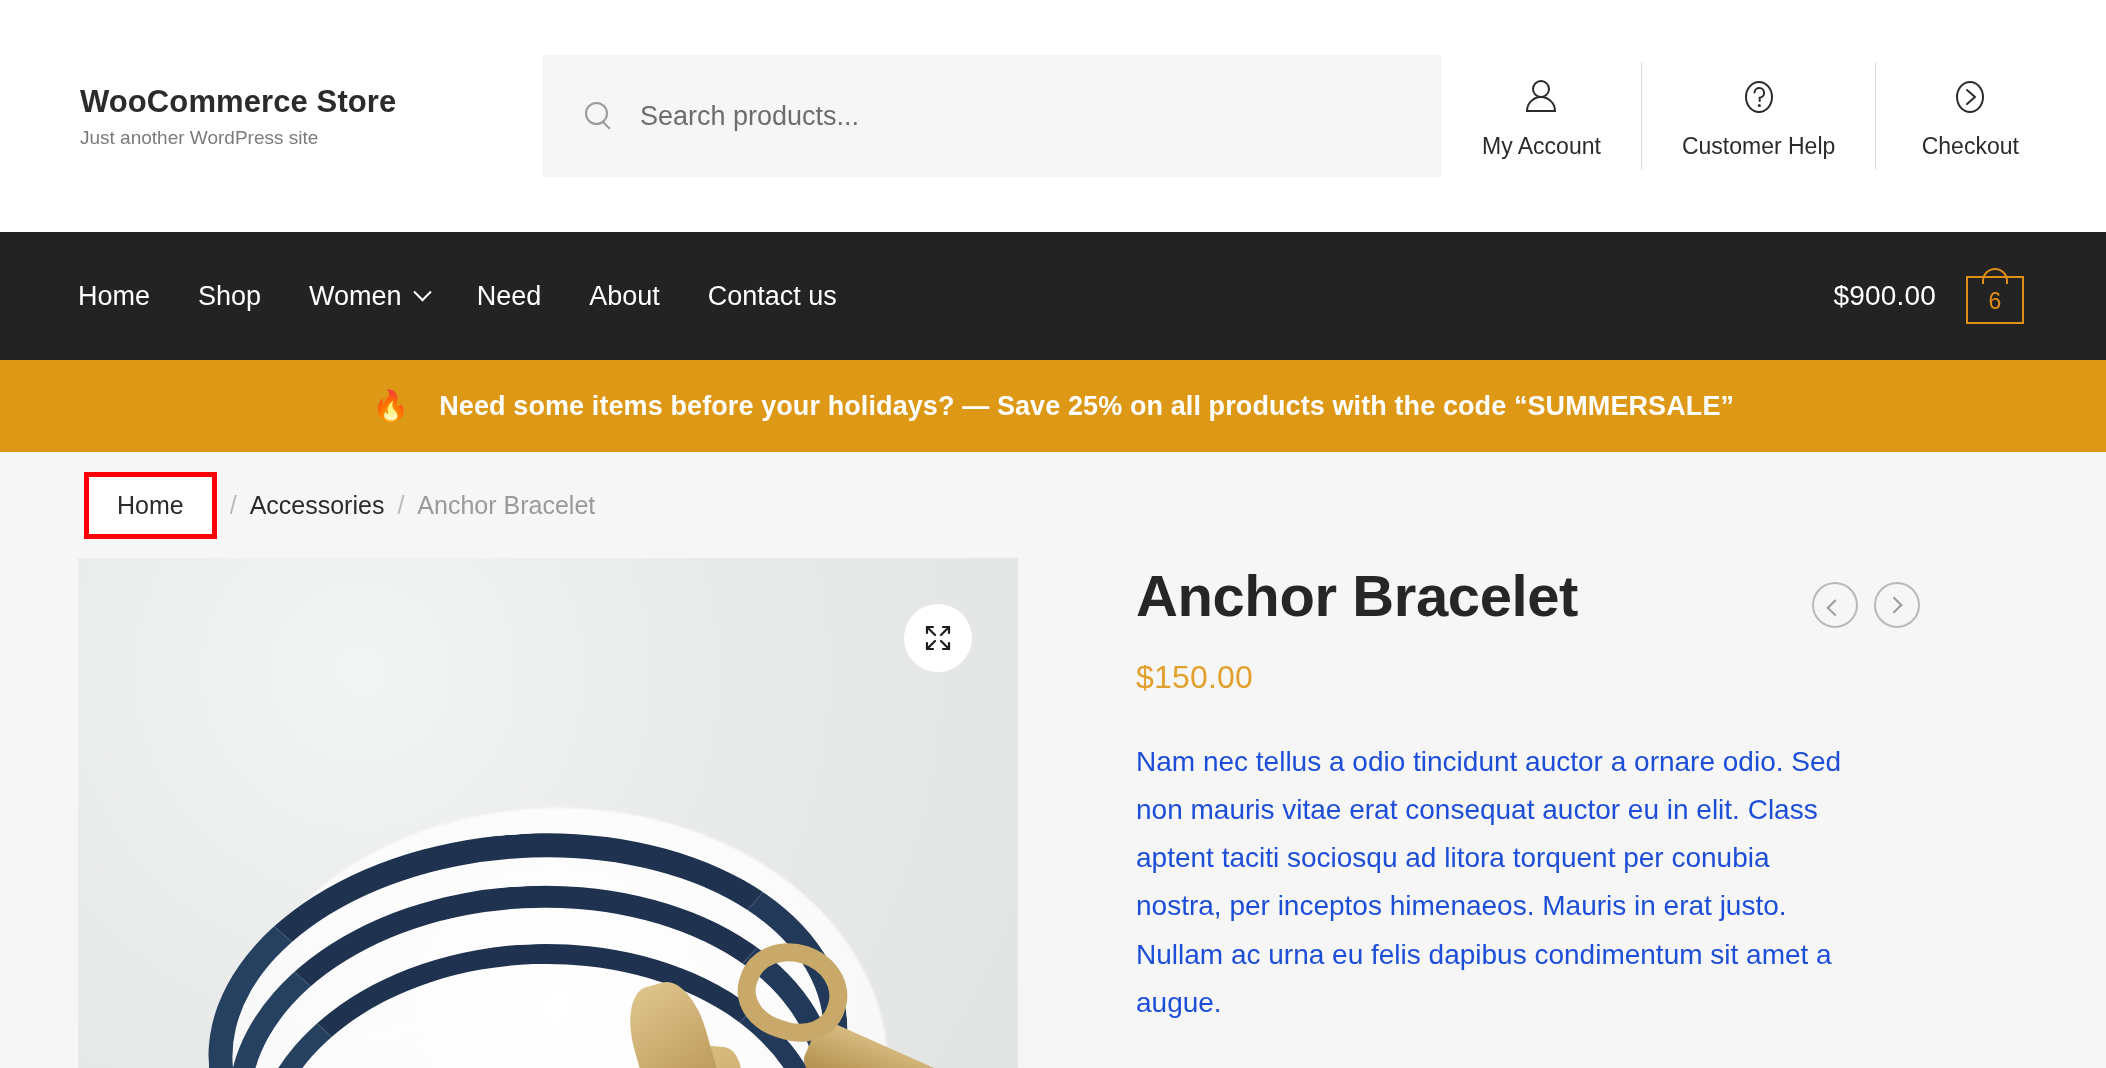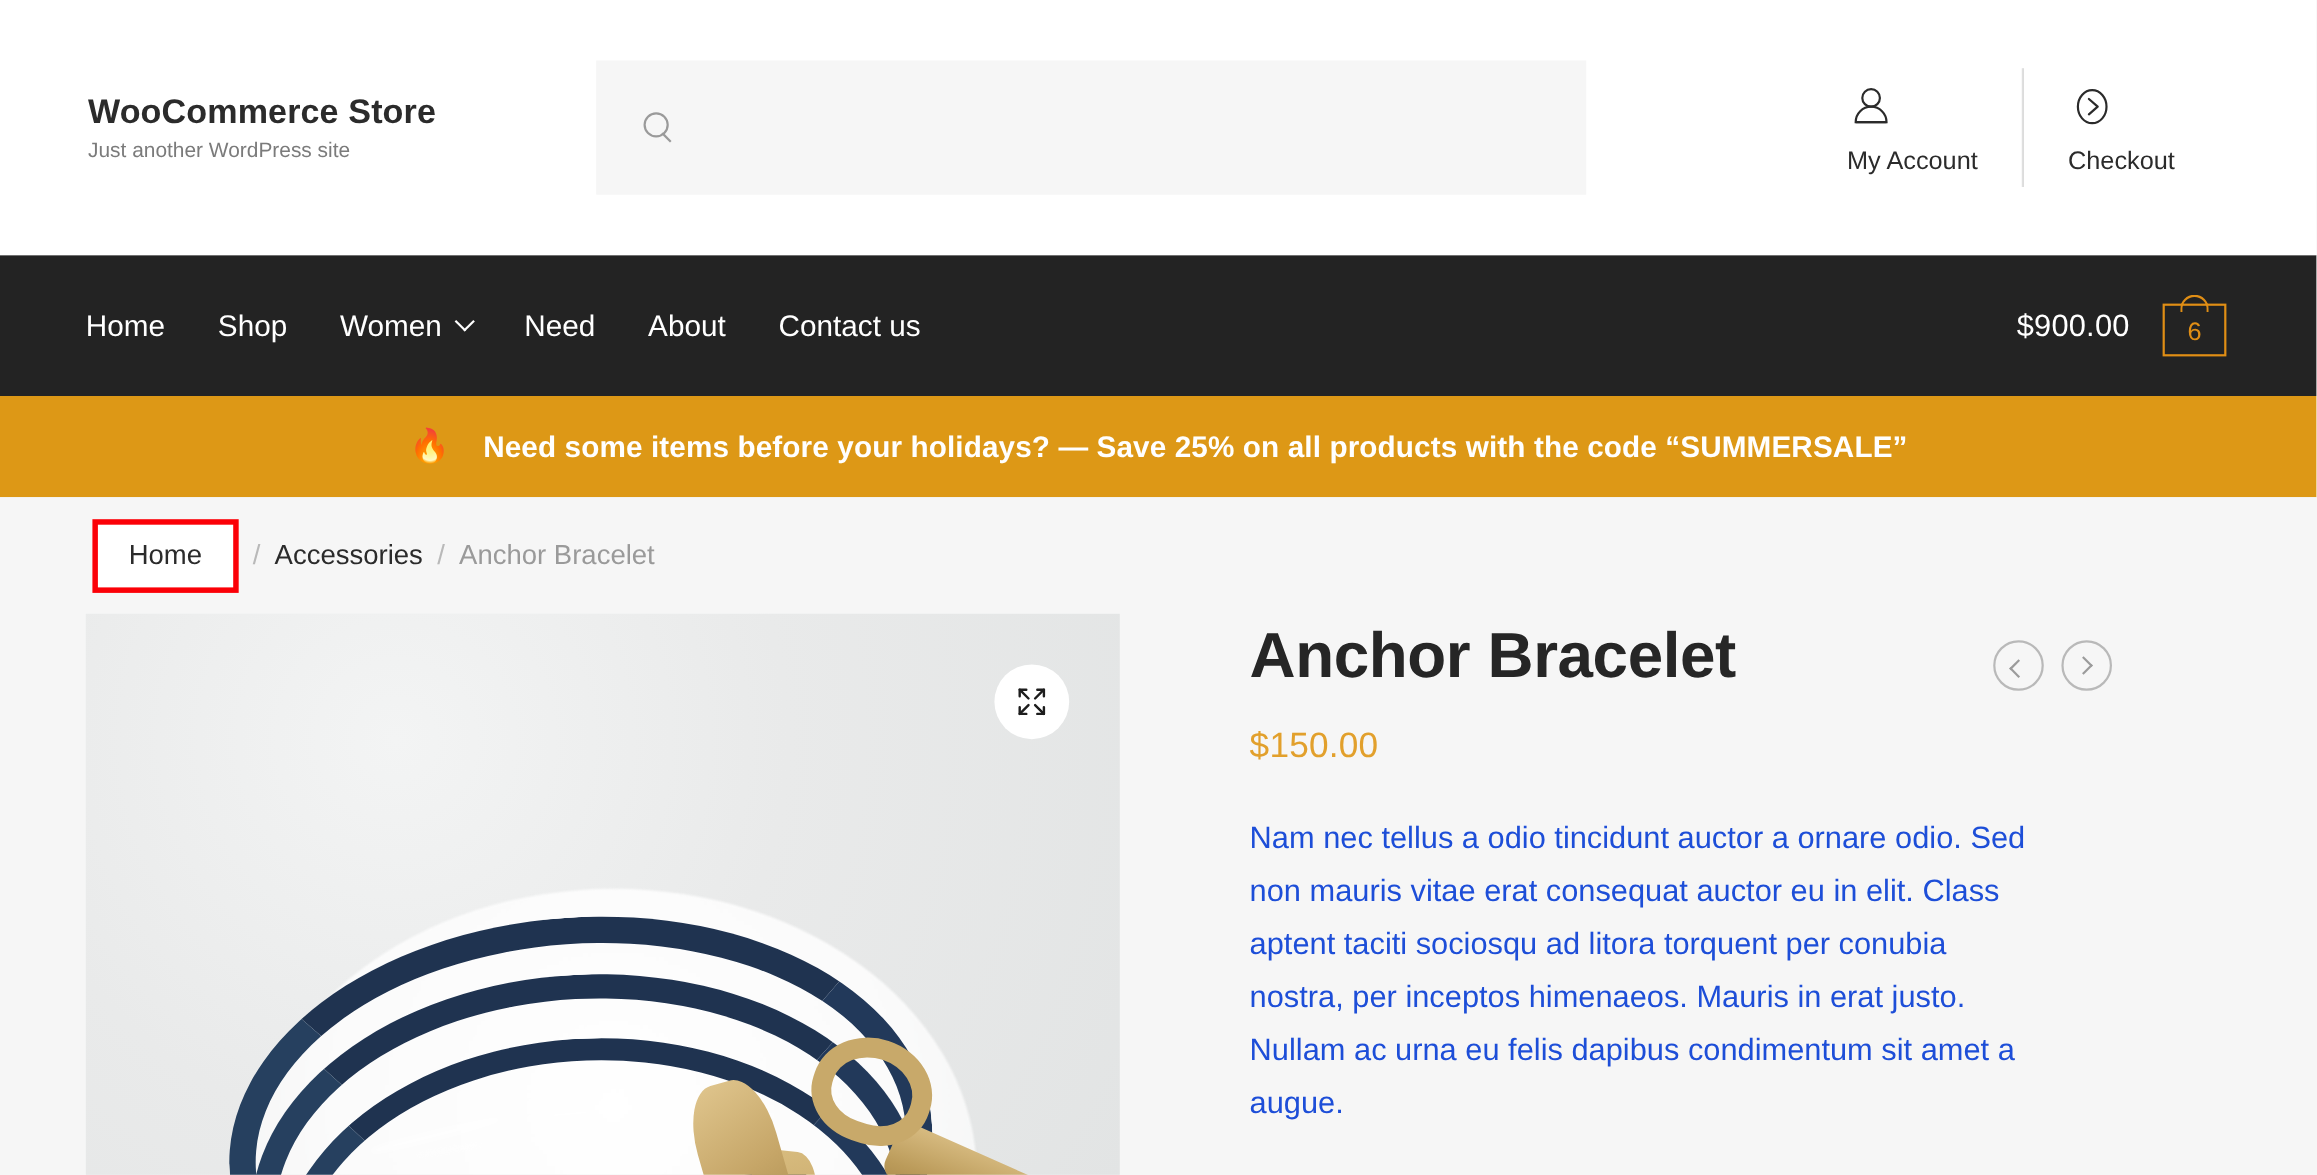--- a/index.html
+++ b/index.html
@@ -89,21 +89,21 @@
 
   .header-utils {
     display: flex;
     align-items: center;
     margin-left: auto;
     height: 118px;
   }
   .util-item {
     display: flex;
     flex-direction: column;
-    align-items: flex-start;
+    align-items: center;
     justify-content: center;
     padding: 0 40px;
     cursor: pointer;
     min-width: 188px;
   }
   .util-divider {
     width: 1px;
     height: 108px;
     background: #dcdcdc;
     flex: 0 0 1px;
@@ -413,37 +413,48 @@
 
 <div class="top-header">
 
   <div class="brand">
     <div class="brand-title">WooCommerce Store</div>
     <div class="brand-tagline">Just another WordPress site</div>
   </div>
 
   <div class="search-wrap">
     <span class="search-icon"></span>
+    <input class="search-field" type="text" placeholder="Search products..." style="">
   </div>
 
   <div class="header-utils">
 
     <div class="util-item">
       <span class="util-icon">
         <svg width="44" height="44" viewBox="0 0 44 44">
           <circle cx="22" cy="14" r="8" fill="none" stroke="#2b2b2b" stroke-width="2"></circle>
           <path d="M8 36 A14 14 0 0 1 36 36 Z" fill="none" stroke="#2b2b2b" stroke-width="2"></path>
           <line x1="8" y1="36" x2="36" y2="36" stroke="#2b2b2b" stroke-width="2"></line>
         </svg>
       </span>
       <span class="util-label">My Account</span>
     </div>
 
     <div class="util-divider"></div>
 
+    <div class="util-item">
+      <span class="util-icon">
+        <svg width="44" height="44" viewBox="0 0 44 44">
+          <ellipse cx="22" cy="22" rx="13" ry="15" fill="none" stroke="#2b2b2b" stroke-width="2"></ellipse>
+          <path d="M17.5 17.5 a4.8 4.8 0 1 1 5.2 5.2 v3.2" fill="none" stroke="#2b2b2b" stroke-width="2" stroke-linecap="round"></path>
+          <circle cx="22.4" cy="30.4" r="1.5" fill="#2b2b2b"></circle>
+        </svg>
+      </span>
+      <span class="util-label">Customer Help</span>
+    </div>
 
     <div class="util-divider"></div>
 
     <div class="util-item">
       <span class="util-icon">
         <svg width="44" height="44" viewBox="0 0 44 44">
           <ellipse cx="22" cy="22" rx="13" ry="15" fill="none" stroke="#2b2b2b" stroke-width="2"></ellipse>
           <path d="M19 15 L27 22 L19 29" fill="none" stroke="#2b2b2b" stroke-width="2" stroke-linecap="round" stroke-linejoin="round"></path>
         </svg>
       </span>

